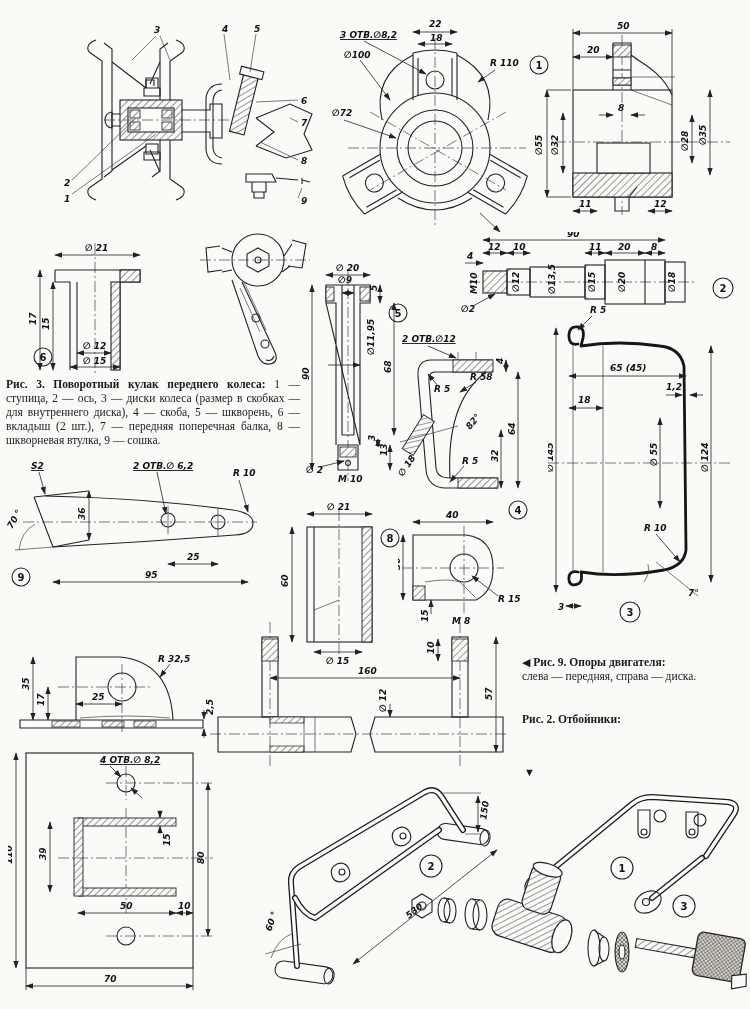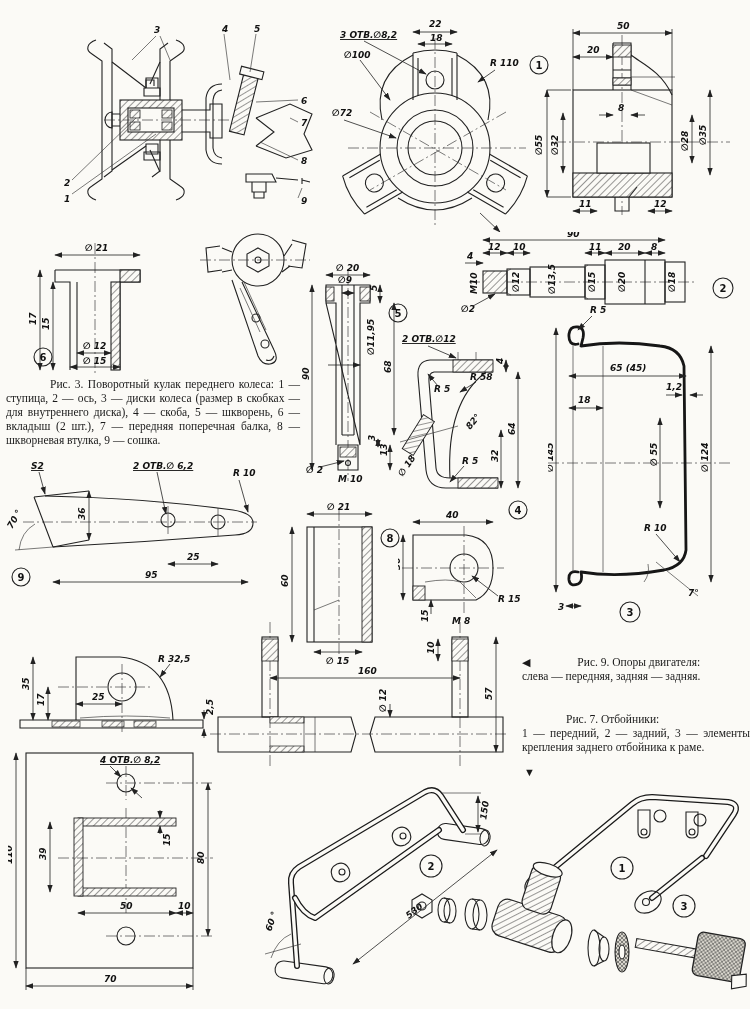--- a/index.html
+++ b/index.html
@@ -8,21 +8,21 @@
   .fig{position:absolute;}
   .ln{fill:none;stroke:#222;stroke-width:1.1;}
   .thk{fill:none;stroke:#161616;stroke-width:2.8;stroke-linejoin:round;stroke-linecap:round;}
   .thin{fill:none;stroke:#333;stroke-width:.65;}
   .dim{fill:none;stroke:#222;stroke-width:.8;}
   .cl{fill:none;stroke:#333;stroke-width:.65;stroke-dasharray:11 3 2 3;}
   text.d{font:italic bold 9px "DejaVu Sans", sans-serif;fill:#111;}
   text.du{text-decoration:underline;}
   text.n{font:bold 10px "DejaVu Sans", sans-serif;fill:#111;text-anchor:middle;}
   .cap{position:absolute;font-size:11.5px;line-height:1.22;text-align:justify;}
-  .cap-t{font-weight:normal;margin-left:44px;}
+  .cap-t{font-weight:bold;}
   .mark{font-size:11px;}
   .tube{fill:none;stroke:#1a1a1a;stroke-width:6;stroke-linecap:round;stroke-linejoin:round;}
   .tubew{fill:none;stroke:#fbfaf6;stroke-width:3.4;stroke-linecap:round;stroke-linejoin:round;}
 </style>
 </head>
 <body>
 
 <svg width="0" height="0" style="position:absolute">
   <defs>
     <pattern id="h" patternUnits="userSpaceOnUse" width="5" height="5" patternTransform="rotate(45)">
@@ -501,26 +501,25 @@
     <text class="d" x="150" y="62">160</text>
     <path class="dim" marker-end="url(#ar)" d="M182,92 L182,105"></path>
     <text class="d" transform="rotate(-90 178 100)" x="178" y="100">∅ 12</text>
     <path class="dim" marker-start="url(#ar)" marker-end="url(#ar)" d="M288,25 L288,140"></path>
     <text class="d" transform="rotate(-90 284 88)" x="284" y="88">57</text>
   </svg>
 
   <div class="cap" style="left:522px;top:655px;width:228px">
     <span class="mark">◀</span>
     <span class="cap-t">Рис. 9. Опоры двигателя:</span><br>
-    <span>слева — передняя, задняя — задняя.</span>
+    <span>слева — передняя, справа — диска.</span>
   </div>
 
   <div class="cap" style="left:522px;top:712px;width:228px">
-    <span class="cap-t">Рис. 7. Отбойники:</span><br>
-    <span>1 — передний, 2 — задний, 3 — эле­менты крепления заднего отбойника к раме.</span>
+    <span class="cap-t">Рис. 2. Отбойники:</span><br>
   </div>
   <div class="cap mark" style="left:524px;top:766px">▼</div>
 
   <svg class="fig" style="left:235px;top:768px" width="290" height="238" viewBox="0 0 290 238">
 
     <g class="ln">
       <rect x="40" y="196" width="58" height="17" rx="8" transform="rotate(8 70 204)"></rect>
       <ellipse cx="94" cy="208" rx="5" ry="8" transform="rotate(8 94 208)"></ellipse>
       <rect x="202" y="58" width="52" height="16" rx="8" transform="rotate(8 228 66)"></rect>
       <ellipse cx="250" cy="70" rx="5" ry="8" transform="rotate(8 250 70)"></ellipse>

